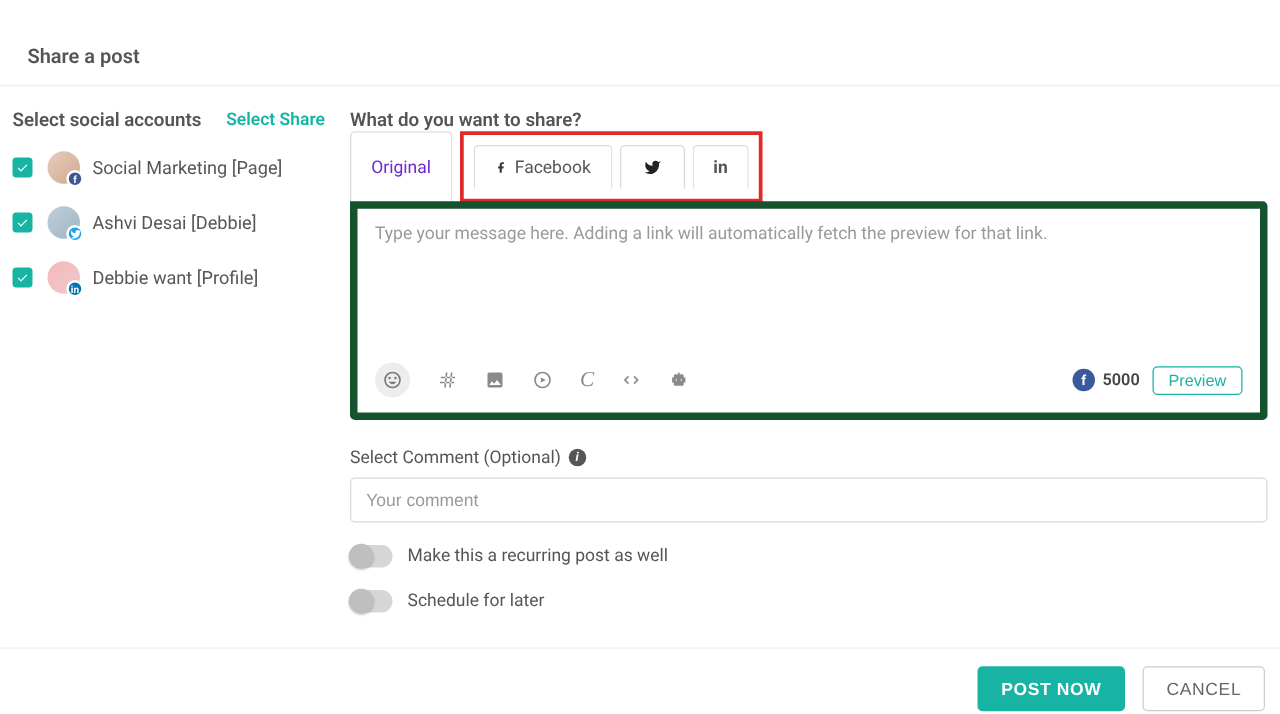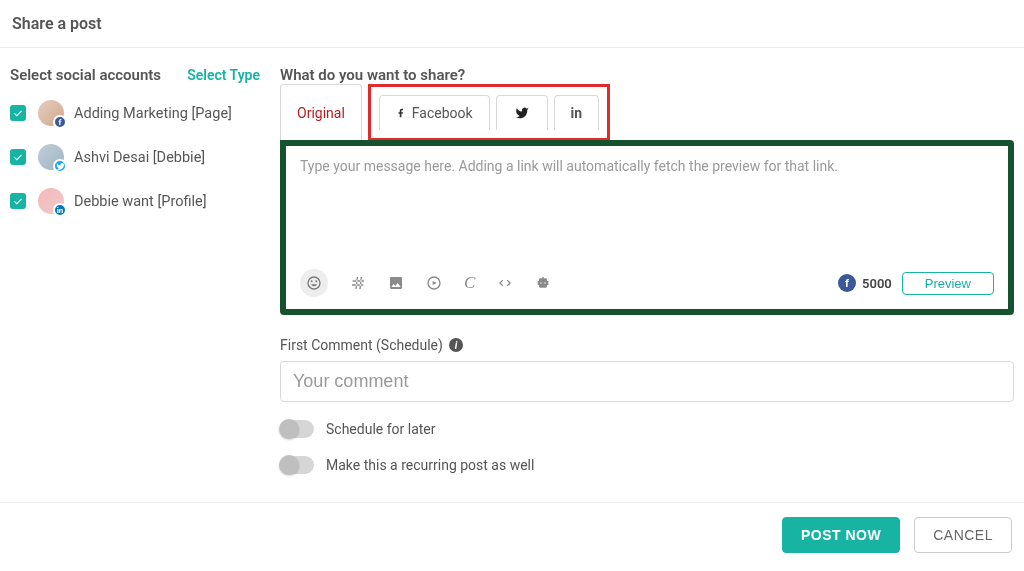--- a/index.html
+++ b/index.html
@@ -4,25 +4,26 @@
 <style>
   * { box-sizing: border-box; margin: 0; padding: 0; }
   body {
     font-family: -apple-system, BlinkMacSystemFont, "Segoe UI", Roboto, "Helvetica Neue", Arial, sans-serif;
     background: #fff;
     color: #333;
     font-size: 14px;
     width: 1024px;
   }
   .page-header {
-    padding: 14px 10px 14px 12px;
+    padding: 14px 10px 14px 22px;
     border-bottom: 1px solid #eee;
     font-size: 16px;
     font-weight: 600;
     color: #555;
+    margin-top: 21px;
   }
   .main-row {
     display: flex;
     padding: 18px 10px 0 10px;
   }
   .sidebar {
     width: 270px;
     flex: 0 0 270px;
     padding-right: 20px;
   }
@@ -94,21 +95,21 @@
     border-radius: 4px 4px 0 0;
     padding: 9px 16px;
     font-size: 14px;
     color: #555;
     background: #fff;
     cursor: pointer;
     display: inline-flex;
     align-items: center;
     gap: 6px;
   }
-  .tab.active { color: #b91c1c; background:#fff; }
+  .tab.active { color: #6d28d9; background:#fff; }
   .highlight-box {
     border: 3px solid #e02b2b;
     padding: 8px;
     display: inline-flex;
     gap: 6px;
     text-align: right;
   }
   .highlight-box .tab { border-radius: 4px 4px 0 0; }
   .composer-box {
     border: 6px solid #14532d;
@@ -135,36 +136,36 @@
   .tool-btn svg { width:16px; height:16px; fill:#8a8a8a; }
   .emoji-circle {
     width:28px;height:28px;border-radius:50%;background:#ededed;display:flex;align-items:center;justify-content:center;
   }
   .emoji-circle svg{width:16px;height:16px;fill:#7a7a7a;}
   .toolbar-right { display:flex; align-items:center; gap:10px; }
   .char-count { display:flex; align-items:center; gap:6px; color:#444; font-size:13px; font-weight:600;}
   .fb-dot { width:18px;height:18px;border-radius:50%;background:#3b5998;color:#fff;display:inline-flex;align-items:center;justify-content:center;font-size:11px;font-weight:bold;}
   .preview-btn {
     border:1px solid #17b3a3; color:#17b3a3; background:#fff;
-    border-radius:4px; padding:3px 22px; font-size:13px; cursor:pointer;
+    border-radius:4px; padding:3px 12px; font-size:13px; cursor:pointer;
   }
 
   .section-label {
     margin-top: 22px;
     color:#555; font-size:14px;
     display:flex; align-items:center; gap:6px;
     margin-bottom:8px;
   }
   .info-icon {
     width:14px;height:14px;border-radius:50%;background:#555;color:#fff;
     display:inline-flex;align-items:center;justify-content:center;font-size:10px;font-weight:bold;font-style:italic;
   }
   .comment-input {
     width:100%; border:1px solid #d9d9d9; border-radius:4px;
-    padding:9px 12px; font-size:18px; outline:none; color:#555;
+    padding:9px 12px; font-size:14px; outline:none; color:#555;
   }
   .comment-input::placeholder { color:#9a9a9a; }
 
   .toggle-row { display:flex; align-items:center; gap:12px; margin-top:18px; color:#555; }
   .toggle {
     width:34px;height:18px;border-radius:20px;background:#d6d6d6;position:relative;cursor:pointer;
   }
   .toggle .knob {
     position:absolute; top:-1px; left:-1px; width:20px;height:20px;border-radius:50%;
     background:#bfbfbf; box-shadow:0 1px 2px rgba(0,0,0,0.2);
@@ -186,34 +187,34 @@
 </head>
 <body>
 
 <div class="page-header">Share a post</div>
 
 <div class="main-row">
 
   <div class="sidebar">
     <div class="sidebar-header">
       <span class="label">Select social accounts</span>
-      <span class="select-none">Select Type</span>
+      <span class="select-none">Select Share</span>
     </div>
 
     <div class="acct-row">
       <span class="checkbox">
         <svg viewBox="0 0 16 16">
             <path d="M6 11.2 2.8 8l-1 1.1L6 13.4l8.2-8.2-1.1-1.1z"></path>
           </svg>
       </span>
       <span class="avatar-wrap">
         <span class="avatar a1"></span>
         <span class="avatar-badge badge-fb">f</span>
       </span>
-      <span class="acct-name">Adding Marketing [Page]</span>
+      <span class="acct-name">Social Marketing [Page]</span>
     </div>
 
     <div class="acct-row">
       <span class="checkbox">
         <svg viewBox="0 0 16 16">
             <path d="M6 11.2 2.8 8l-1 1.1L6 13.4l8.2-8.2-1.1-1.1z"></path>
           </svg>
       </span>
       <span class="avatar-wrap">
         <span class="avatar a2"></span>
@@ -304,38 +305,38 @@
           <span class="char-count">
             <span class="fb-dot">f</span>
             <span>5000</span>
           </span>
           <button class="preview-btn">Preview</button>
         </div>
       </div>
     </div>
 
     <div class="section-label">
-      <span>First Comment (Schedule)</span>
+      <span>Select Comment (Optional)</span>
       <span class="info-icon">i</span>
     </div>
     <input class="comment-input" type="text" placeholder="Your comment" style="">
+
+    <div class="toggle-row">
+      <span class="toggle">
+          <span class="knob"></span>
+        </span>
+      <span>Make this a recurring post as well</span>
+    </div>
 
     <div class="toggle-row">
       <span class="toggle">
           <span class="knob"></span>
         </span>
       <span>Schedule for later</span>
     </div>
 
-    <div class="toggle-row">
-      <span class="toggle">
-          <span class="knob"></span>
-        </span>
-      <span>Make this a recurring post as well</span>
-    </div>
-
   </div>
 </div>
 
 <div class="footer">
   <button class="btn btn-primary">POST NOW</button>
   <button class="btn btn-cancel">CANCEL</button>
 </div>
 
 </body></html>

